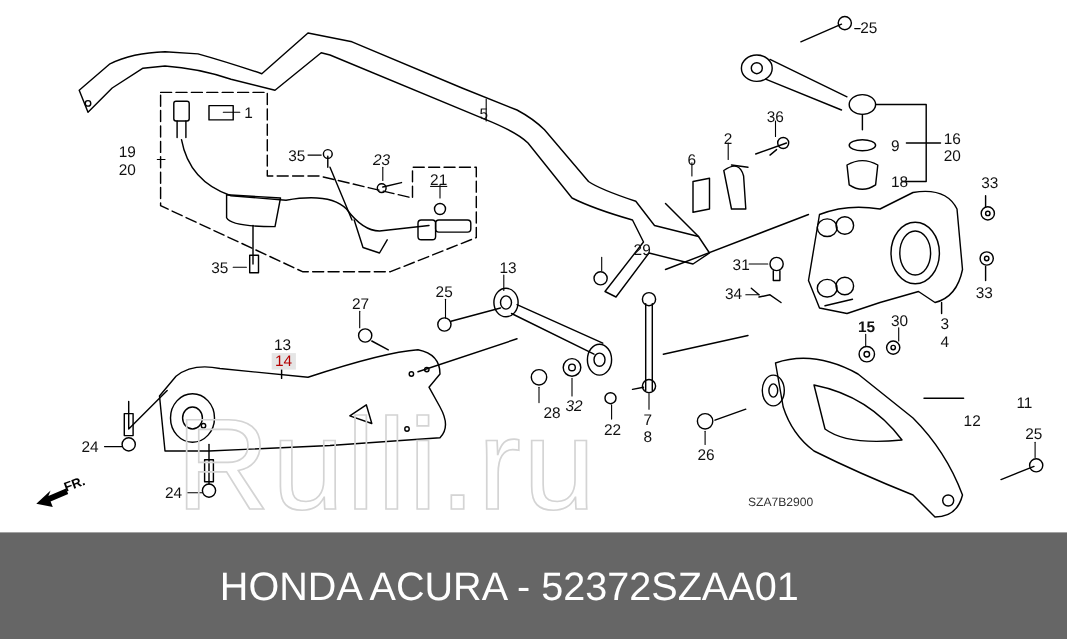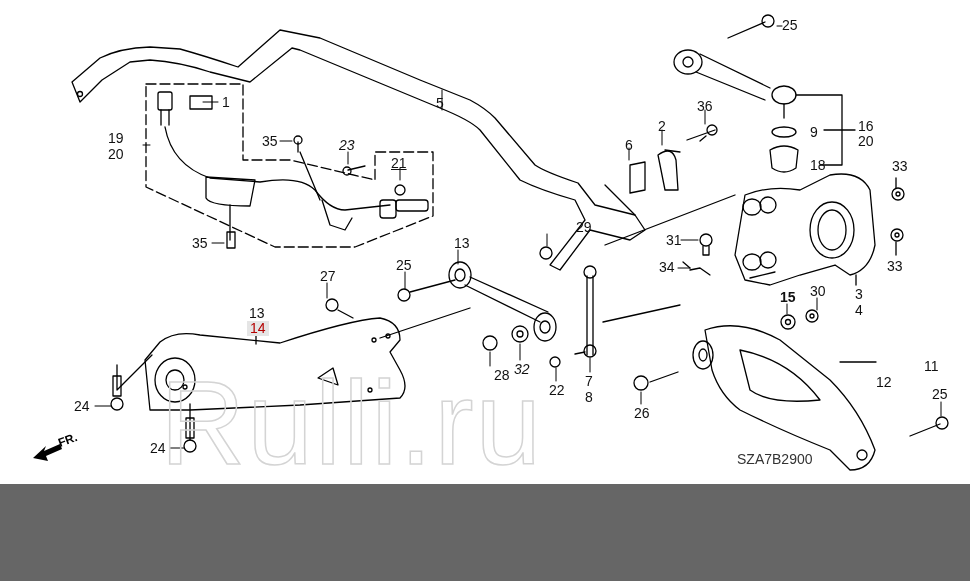--- a/index.html
+++ b/index.html
@@ -3,21 +3,21 @@
 <meta charset="utf-8">
 <style>
   html, body { margin:0; padding:0; }
   body { width:970px; height:581px; background:#ffffff; position:relative; overflow:hidden;
          font-family:"Liberation Sans", sans-serif; }
   #diagram { position:absolute; left:0; top:0; width:970px; height:484px; background:#ffffff; }
   #diagram svg { position:absolute; left:0; top:0; }
   .lbl { position:absolute; font-family:"Liberation Sans", sans-serif; font-size:14px; color:#111;
          line-height:15px; white-space:nowrap; }
   .lbl.hl { background:#e5e5e5; color:#b40000; padding:0 3px; }
-  .code { position:absolute; left:737px; top:451px; font-size:14px; color:#333;
+  .code { position:absolute; left:680px; top:451px; font-size:11px; color:#333;
           font-family:"Liberation Sans", sans-serif; }
   .fr { position:absolute; left:58px; top:433px; font-size:12px; font-weight:bold; color:#000;
         transform:rotate(-20deg); font-family:"Liberation Sans", sans-serif; }
   .wm { position:absolute; left:160px; top:355px; font-size:118px; color:transparent;
         -webkit-text-stroke:1.5px #d4d4d4; letter-spacing:2px; font-family:"Liberation Sans", sans-serif; }
   #footer { position:absolute; left:0; top:484px; width:970px; height:97px; background:#666666;
             display:flex; align-items:center; justify-content:center; }
   #footer span { color:#ffffff; font-size:36px; font-family:"Liberation Sans", sans-serif; }
   #footer .gap { display:inline-block; width:44px; }
 </style>
@@ -233,14 +233,15 @@
       <div class="lbl" style="left: 892px; top: 159px;">33</div>
       <div class="lbl" style="left: 887px; top: 259px;">33</div>
       <div class="lbl" style="left: 659px; top: 260px;">34</div>
       <div class="lbl" style="left: 262px; top: 134px;">35</div>
       <div class="lbl" style="left: 192px; top: 236px;">35</div>
       <div class="lbl" style="left: 697px; top: 99px;">36</div>
     </div>
 </div>
 
 <div id="footer">
+  <span>HONDA ACURA - 52372SZAA01</span>
   <span class="gap"></span>
 </div>
 
 </body></html>

